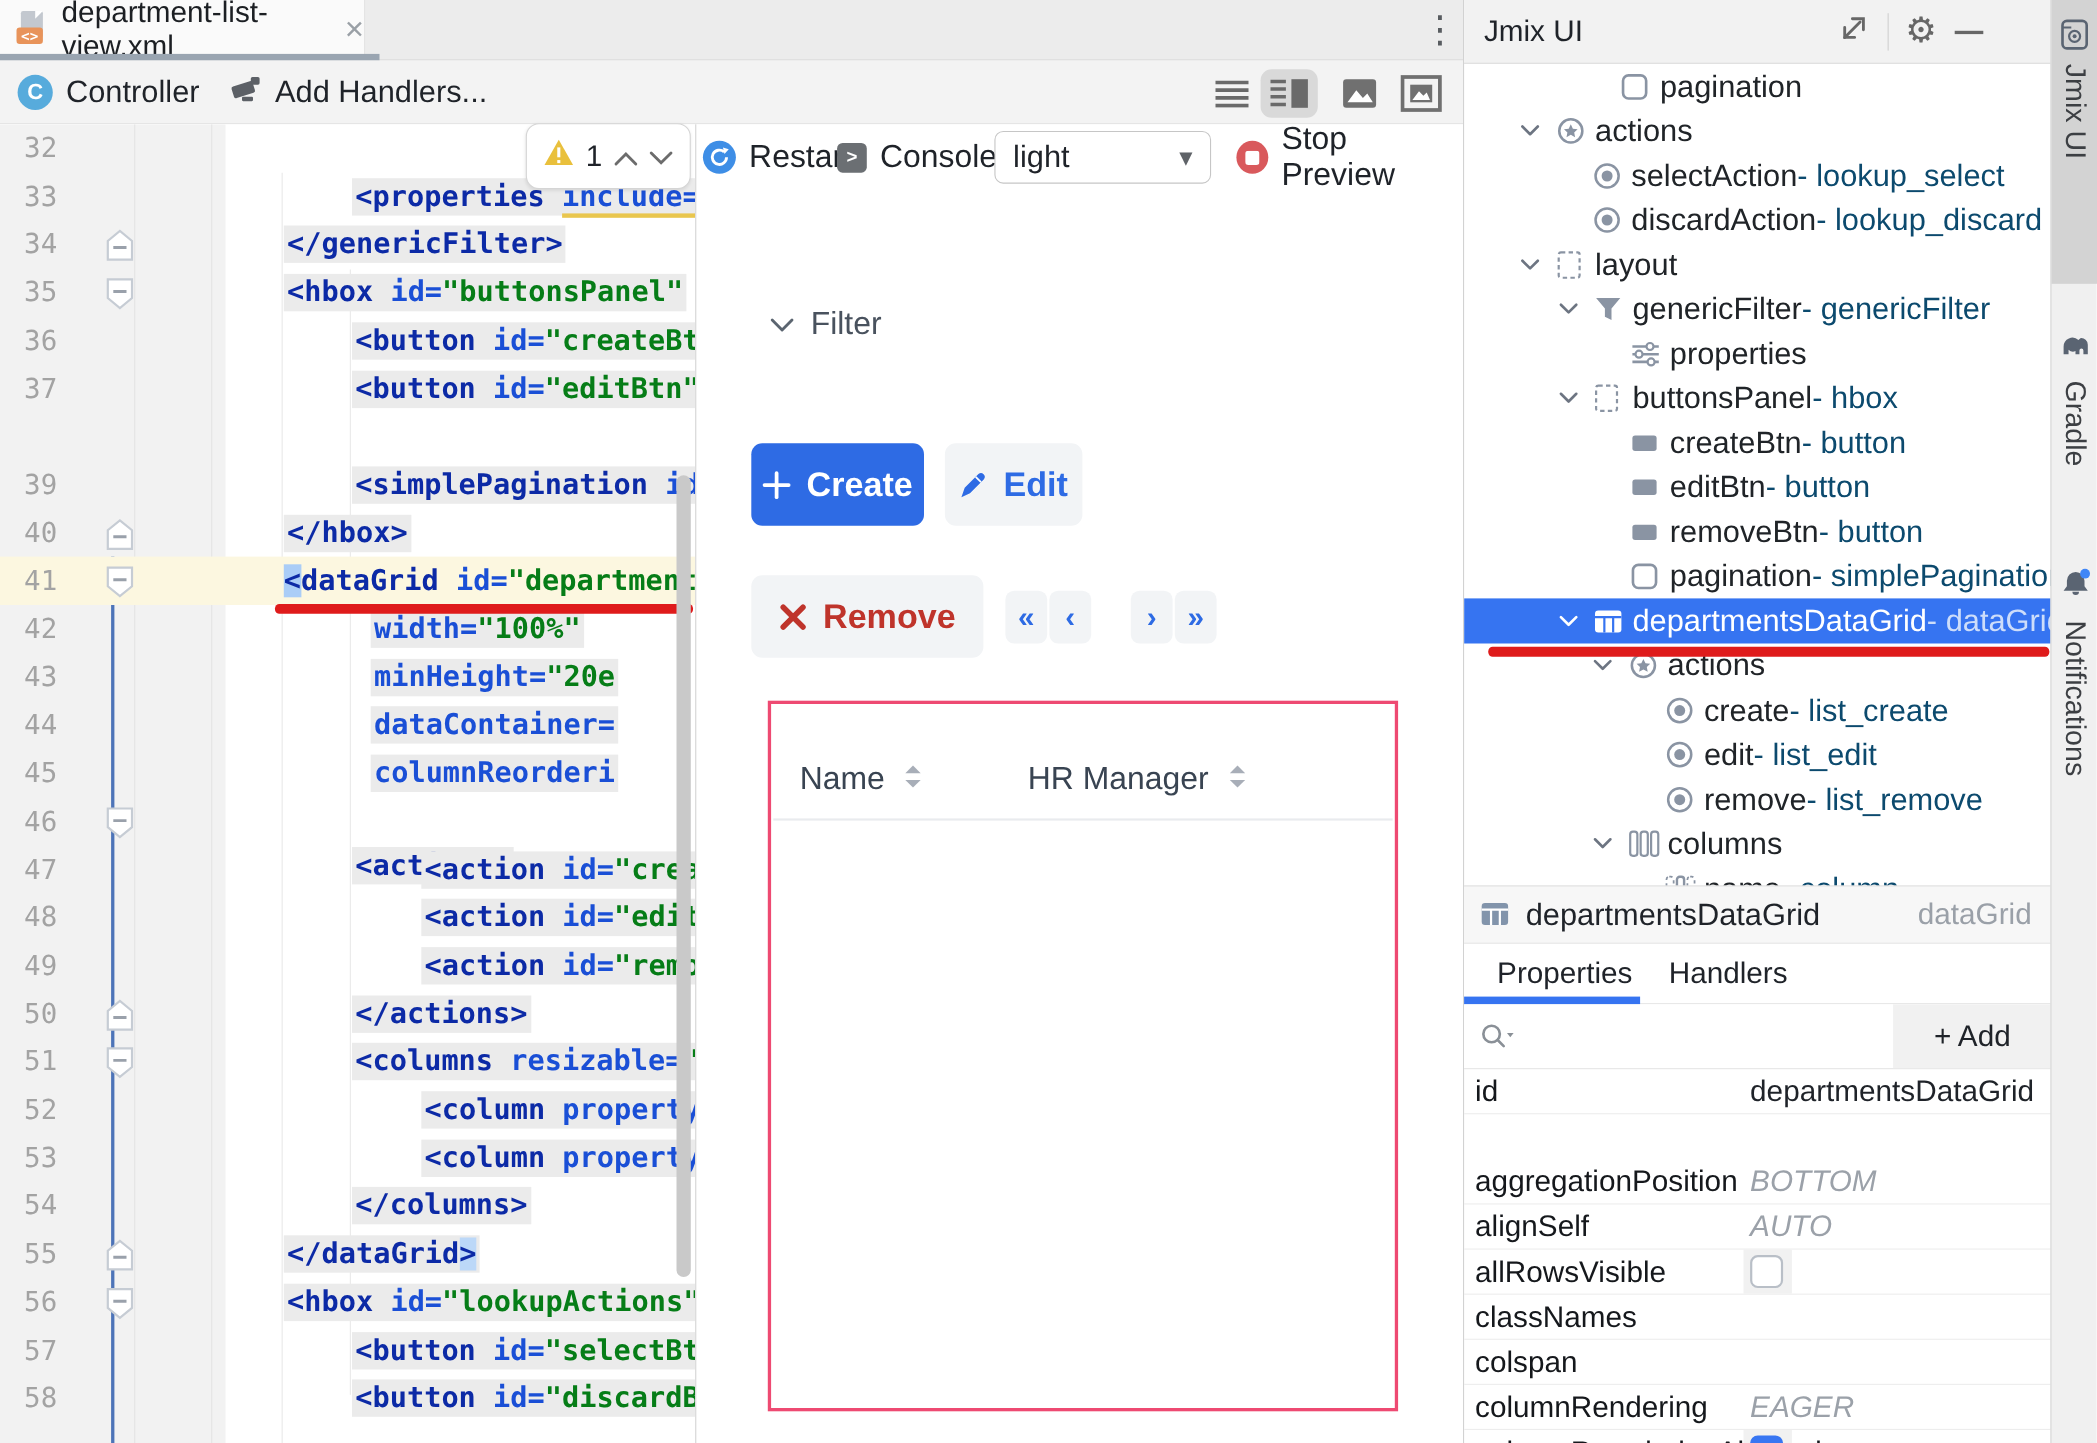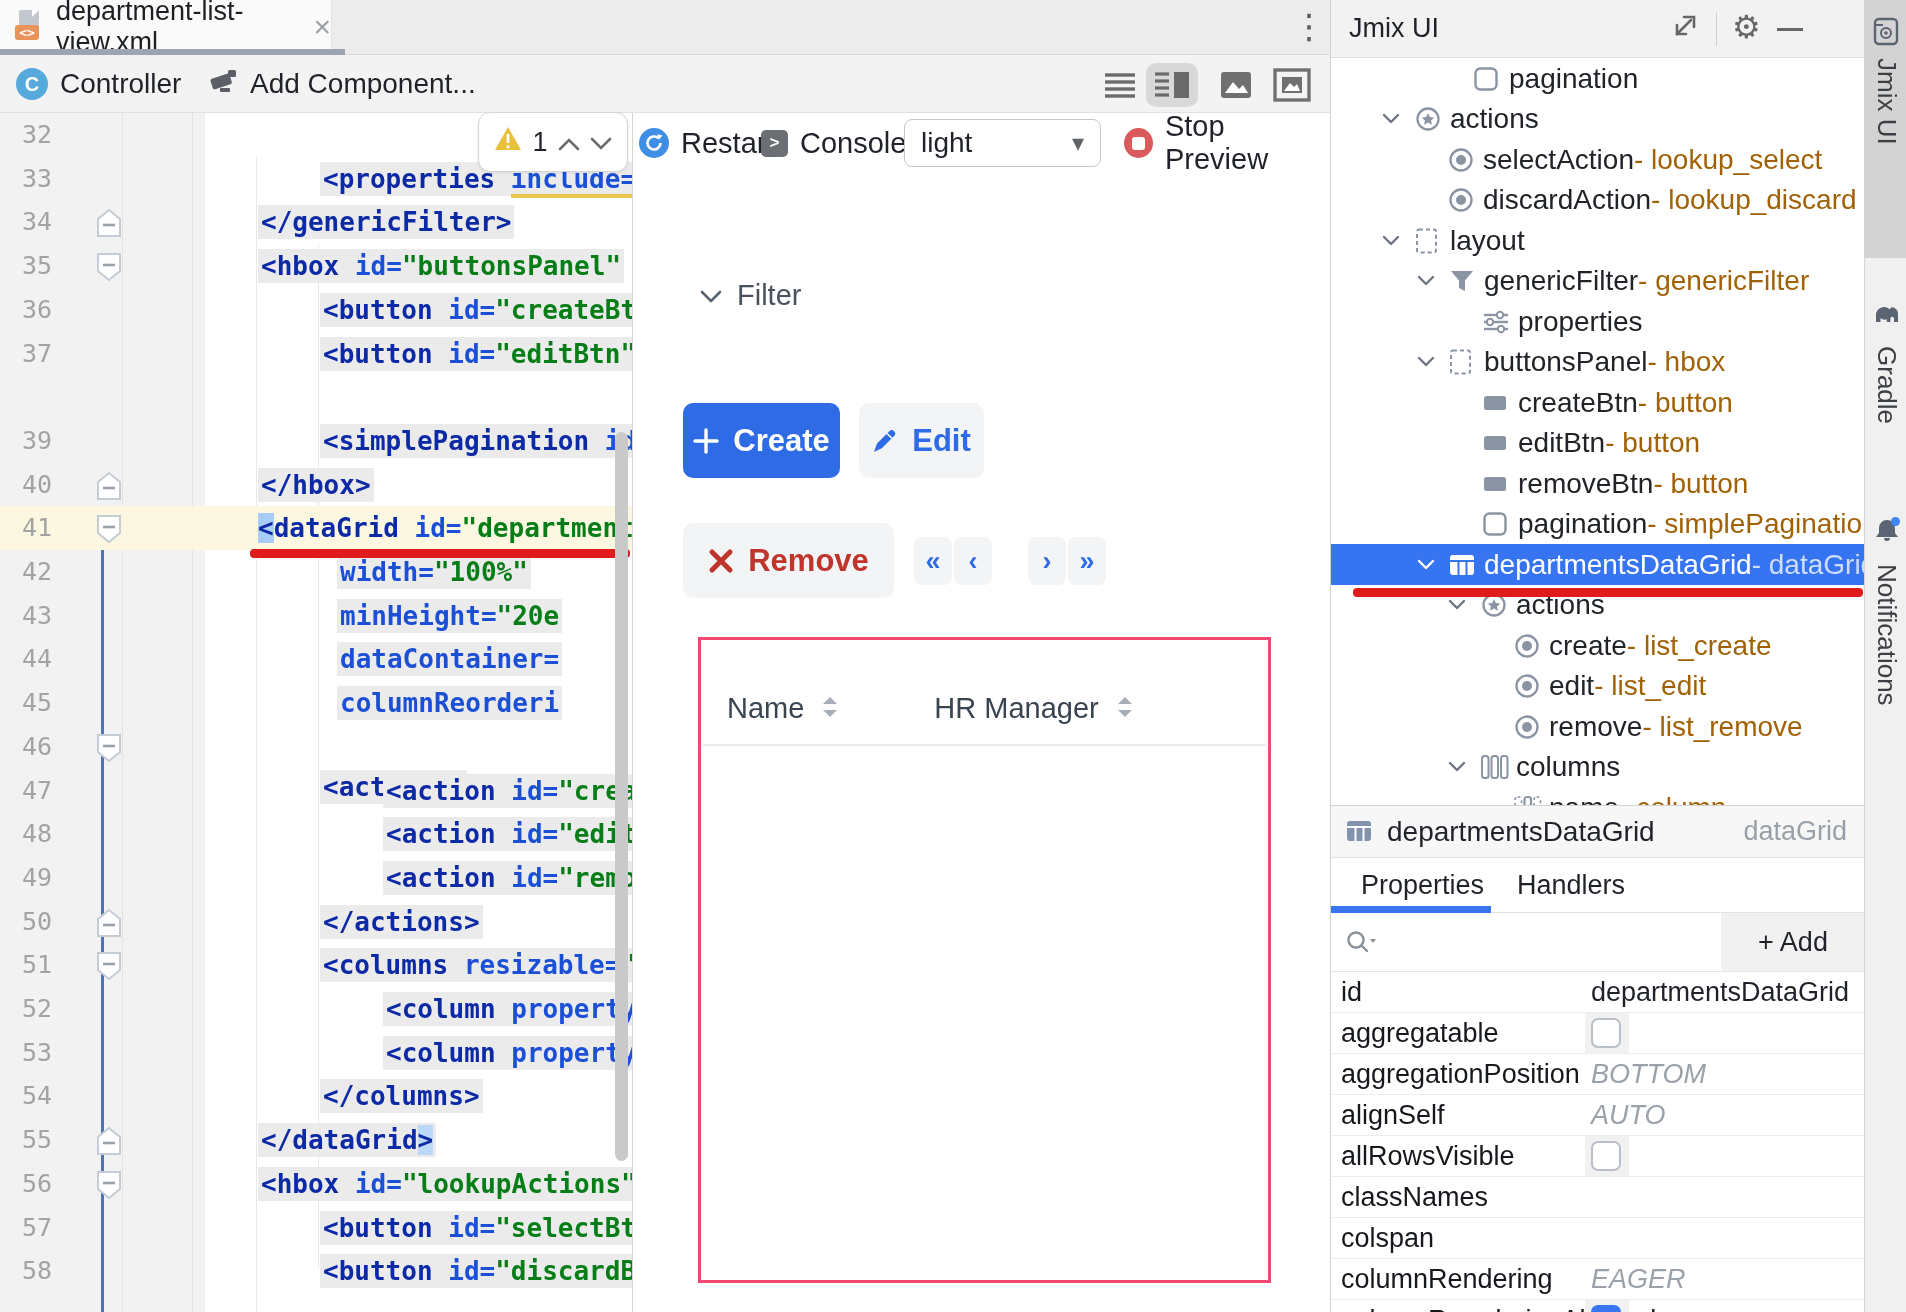--- a/index.html
+++ b/index.html
@@ -68,21 +68,21 @@
   #grid-header-sep{left:2px;top:104px;width:563px;height:2px;background:#e9ebee}
   
   #jmix{left:1330px;top:0;width:534px;height:1312px;background:#fff;border-left:1px solid #d2d2d2}
   #jmix-head{left:0;top:0;width:534px;height:58px;background:#f2f2f2;border-bottom:1px solid #dcdcdc;
     display:flex;align-items:center;padding-left:18px;font-size:27px;font-weight:500;color:#1f2329}
   .jh-icon{position:absolute;top:14px}
   #tree{left:0;top:58px;width:534px;height:747px;overflow:hidden}
   .trow{position:absolute;left:0;width:534px;height:41px;white-space:nowrap;overflow:hidden;font-size:28px;color:#202428}
   .trow.sel{background:#3674f1;color:#fff}
   .tchev,.ticon,.tlabel{position:absolute;top:0;height:41px;display:flex;align-items:center}
-  .suf{color:#a16207}
+  .suf{color:#0c4a6e}
   .trow.sel .suf{color:#cdddfa}
   #ann-tree-underline{left:22px;top:588px;width:510px;height:9px;background:#df1b1b;border-radius:4px;z-index:5}
   #tree-divider{left:0;top:805px;width:534px;height:1px;background:#d4d4d4}
   #insp-head{left:0;top:806px;width:534px;height:52px;background:#f7f7f7;border-bottom:1px solid #e3e3e3;
     display:flex;align-items:center}
   #insp-name{position:absolute;left:56px;font-size:28px;color:#1f2329}
   #insp-type{position:absolute;right:18px;font-size:27px;color:#9aa0a8}
   #insp-tabs{left:0;top:858px;width:534px;height:55px;background:#fff;border-bottom:1px solid #e3e3e3;font-size:27px;color:#1f2329}
   #tab-underline-blue{left:0;top:906px;width:160px;height:7px;background:#3674f1}
   #search-row{left:0;top:913px;width:534px;height:59px;border-bottom:1px solid #e6e6e6;background:#fff}
@@ -128,21 +128,21 @@
     <span>Controller</span>
   </div>
   <div class="tb-item" style="left:208px">
     <span>
       <svg width="30" height="30" viewBox="0 0 30 30">
           <rect x="3" y="10" width="20" height="11" rx="2" fill="#5c6066" transform="rotate(-18 13 15)"></rect>
           <rect x="20" y="4" width="8" height="7" rx="1.5" fill="#5c6066"></rect>
           <rect x="12" y="22" width="10" height="4" rx="1" fill="#5c6066"></rect>
         </svg>
     </span>
-    <span>Add Component...</span>
+    <span>Add Handlers...</span>
   </div>
   <div class="vm" style="left:1094px">
     <svg width="32" height="26" viewBox="0 0 32 26">
         <g stroke="#6a6a6a" stroke-width="3.4">
           <line x1="1" y1="3" x2="31" y2="3"></line>
           <line x1="1" y1="10" x2="31" y2="10"></line>
           <line x1="1" y1="17" x2="31" y2="17"></line>
           <line x1="1" y1="24" x2="31" y2="24"></line>
         </g>
       </svg>
@@ -743,25 +743,20 @@
           <line x1="16.5" y1="16.5" x2="22" y2="22" stroke="#8a9097" stroke-width="2.4" stroke-linecap="round"></line>
           <polygon points="25,10 31,10 28,14" fill="#8a9097"></polygon>
         </svg>
     </span>
     <div class="abs" id="add-btn">+ Add</div>
   </div>
   <div class="abs" id="props">
       <div class="prow" style="top: 0px;">
         <span class="pkey">id</span>
         <span class="pval">departmentsDataGrid</span>
-      </div>
-      <div class="prow" style="top: 41px;">
-        <span class="pkey">aggregatable</span>
-        <span class="cbcell"></span>
-        <span class="cb"></span>
       </div>
       <div class="prow" style="top: 82px;">
         <span class="pkey">aggregationPosition</span>
         <span class="pval enum">BOTTOM</span>
       </div>
       <div class="prow" style="top: 123px;">
         <span class="pkey">alignSelf</span>
         <span class="pval enum">AUTO</span>
       </div>
       <div class="prow" style="top: 164px;">

